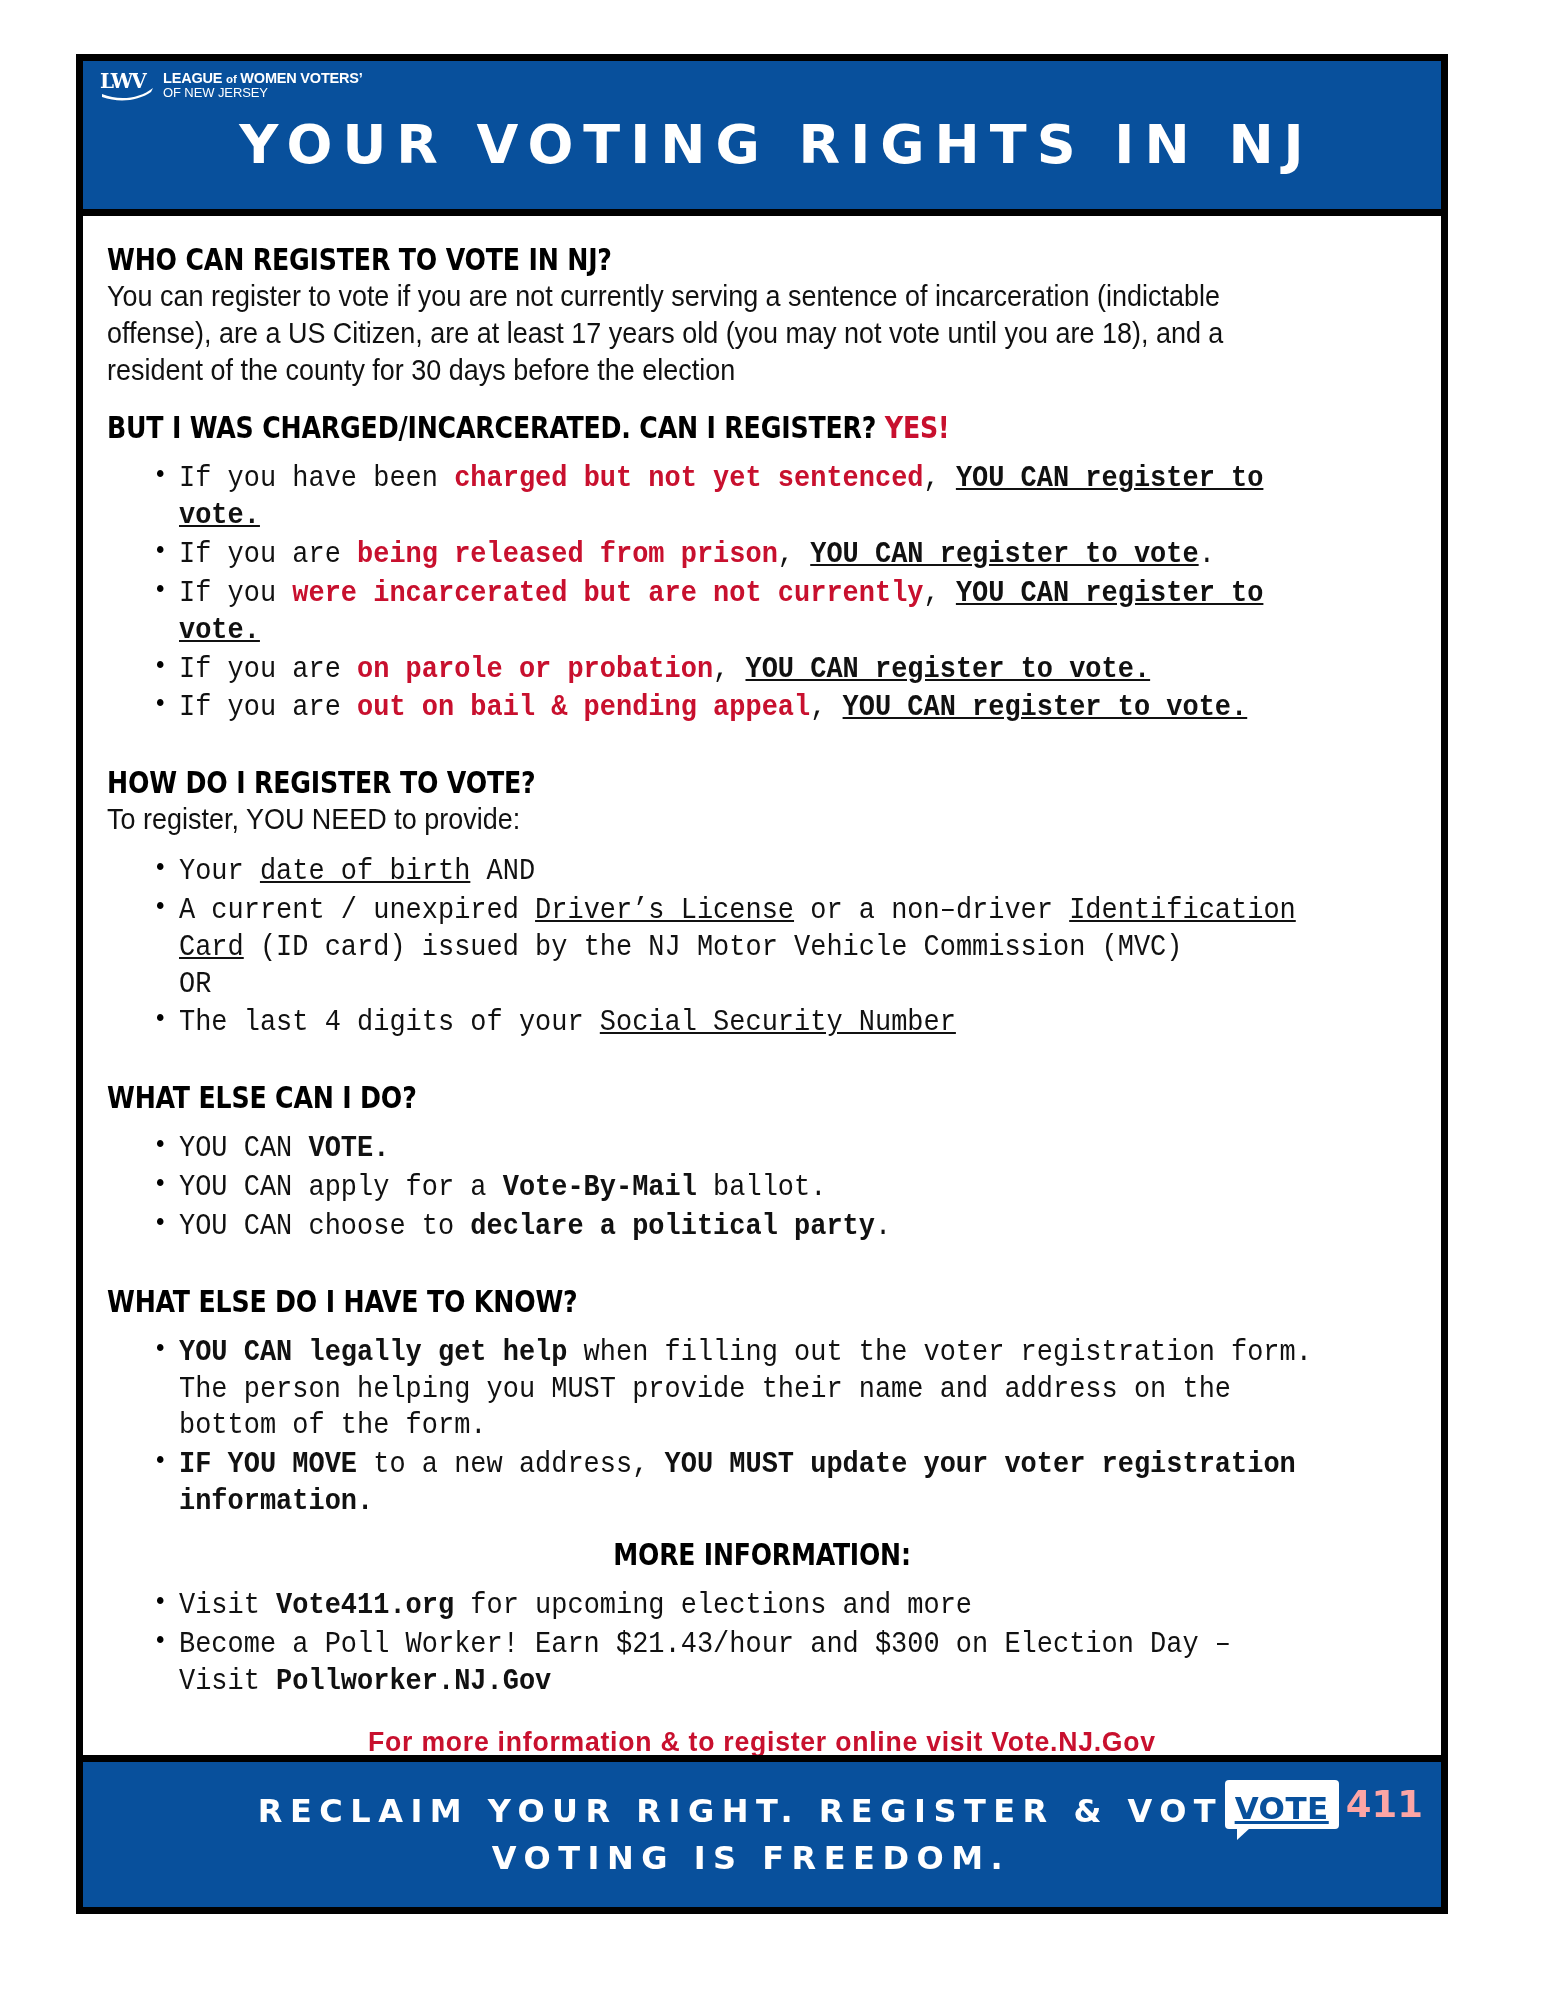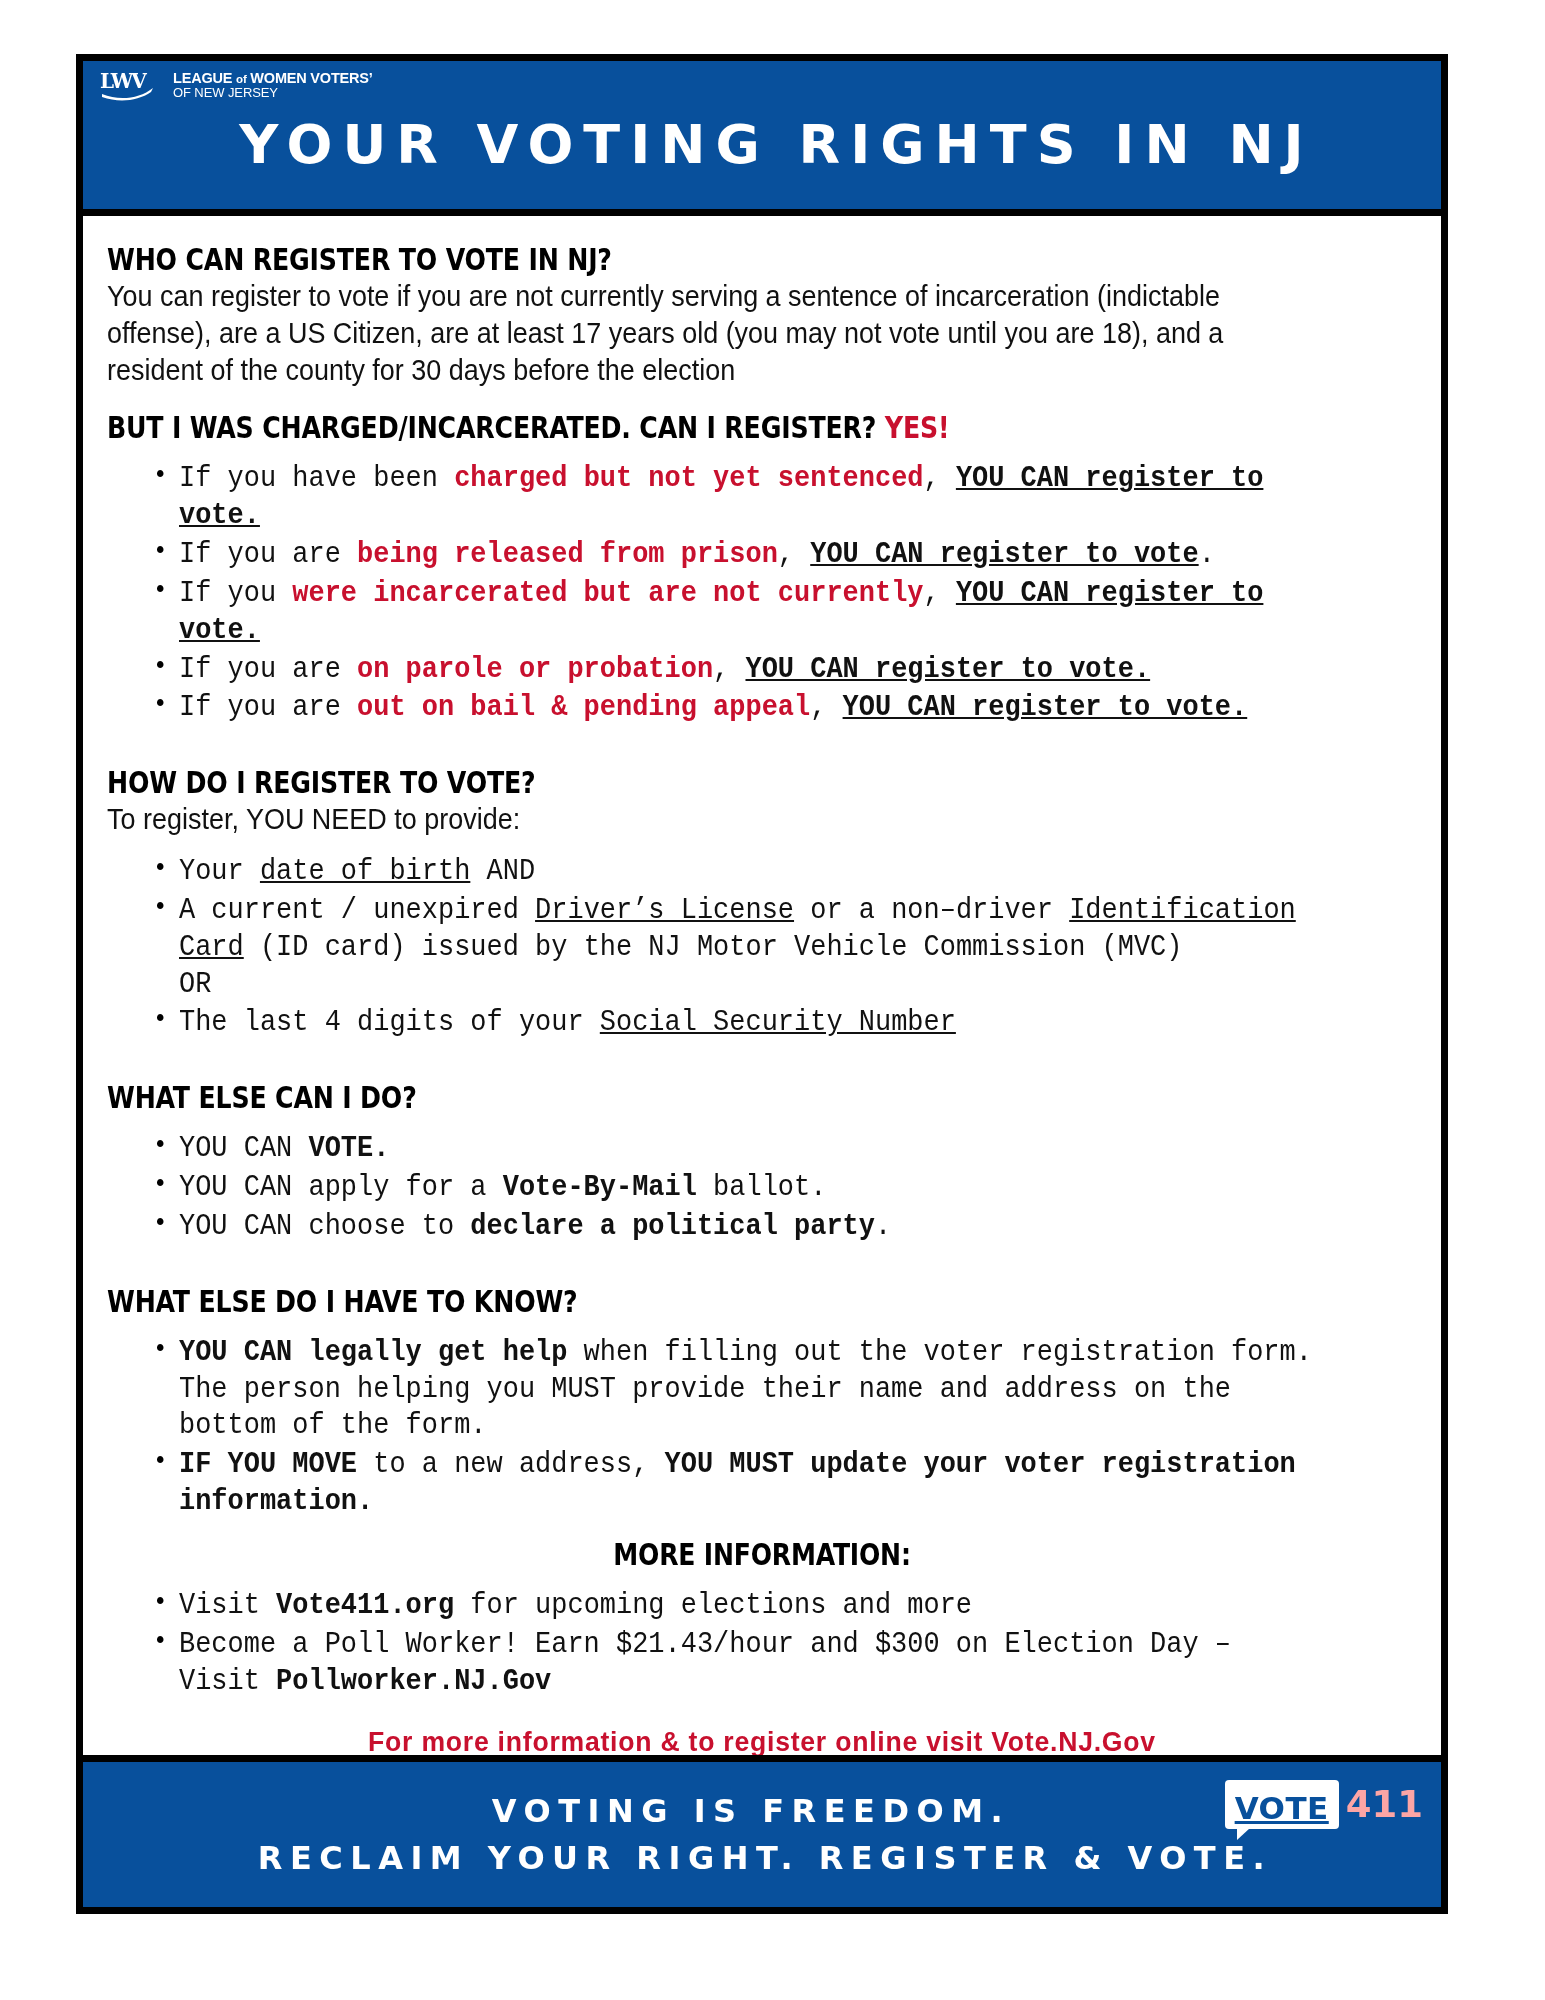--- a/index.html
+++ b/index.html
@@ -42,21 +42,21 @@
     display:flex;
     align-items:flex-start;
     color:#fff;
   }
   .lwv-mark{
     position:relative;
     width:60px;height:34px;
     flex:0 0 60px;
   }
   .lwv-text{
-    margin-left:14px;
+    margin-left:4px;
     margin-top:2px;
     line-height:1.02;
   }
   .lwv-l1{
     font-size:14.5px;
     font-weight:700;
     letter-spacing:-0.2px;
     white-space:nowrap;
     font-family:"Liberation Sans", sans-serif;
   }
@@ -287,22 +287,22 @@
 
       <ul class="bul">
         <li><span>Visit </span><b>Vote411.org</b><span> for upcoming elections and more</span></li>
         <li><span>Become a Poll Worker! Earn $21.43/hour and $300 on Election Day – Visit </span><b>Pollworker.NJ.Gov</b></li>
       </ul>
 
       <div class="redline">For more information &amp; to register online visit Vote.NJ.Gov</div>
     </div>
 
     <div class="footer">
+      <div class="f-line">RECLAIM YOUR RIGHT. REGISTER &amp; VOTE.</div>
       <div class="f-line l1">VOTING IS FREEDOM.</div>
-      <div class="f-line">RECLAIM YOUR RIGHT. REGISTER &amp; VOTE.</div>
       <div class="vote411">
         <div class="v-bubble">VOTE</div>
         <div class="v-411">411</div>
       </div>
     </div>
 
   </div>
 </div>
 
 </body></html>

